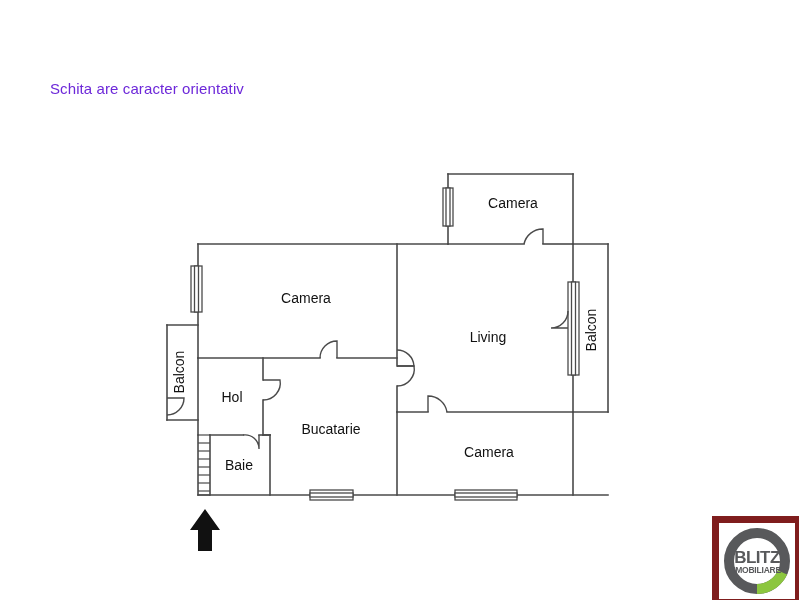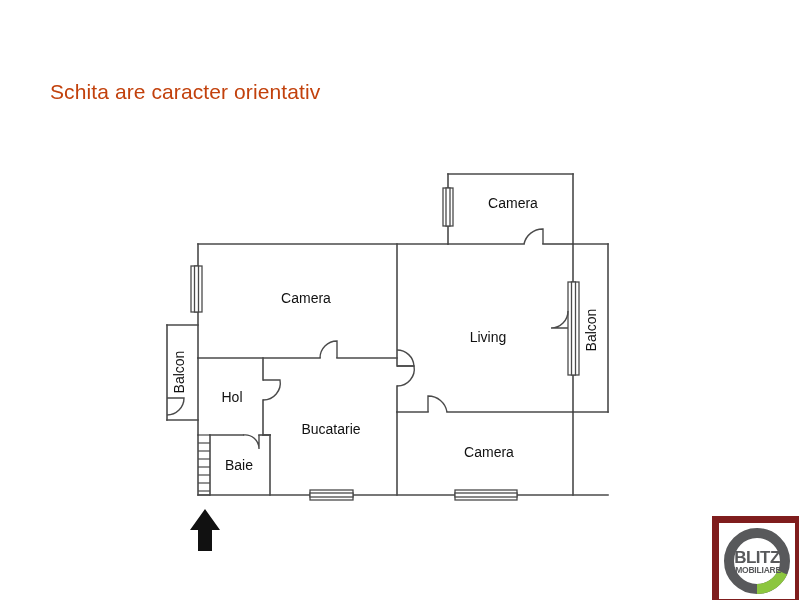--- a/index.html
+++ b/index.html
@@ -18,22 +18,22 @@
     position: absolute;
     top: 0; left: 0;
     width: 799px;
     height: 600px;
     background: #ffffff;
   }
   #plan-title {
     position: absolute;
     left: 50px;
     top: 80px;
-    font-size: 21px;
-    color: #c2410c;
+    font-size: 15px;
+    color: #6d28d9;
     font-family: "Liberation Sans", sans-serif;
     letter-spacing: 0.1px;
     white-space: nowrap;
   }
   #floorplan-svg {
     position: absolute;
     left: 0;
     top: 0;
   }
   .room-label {

